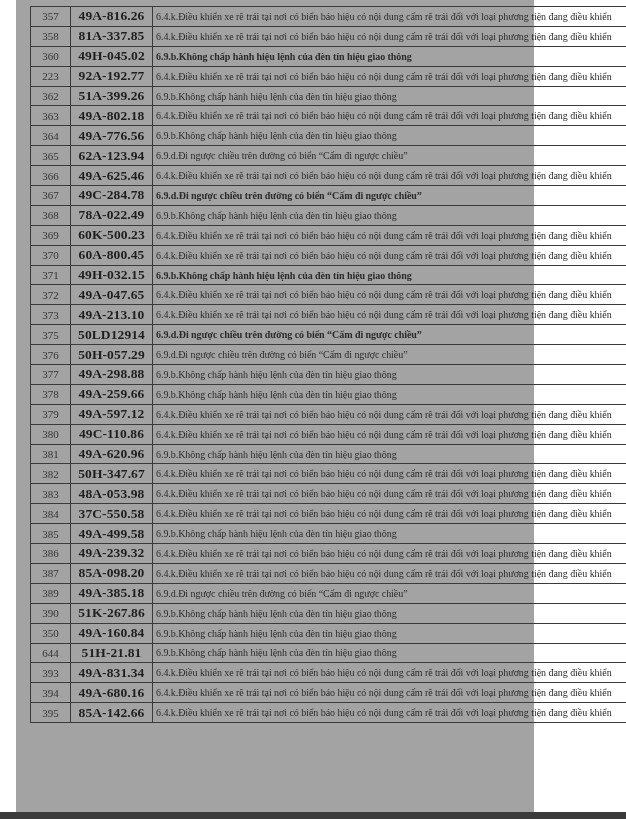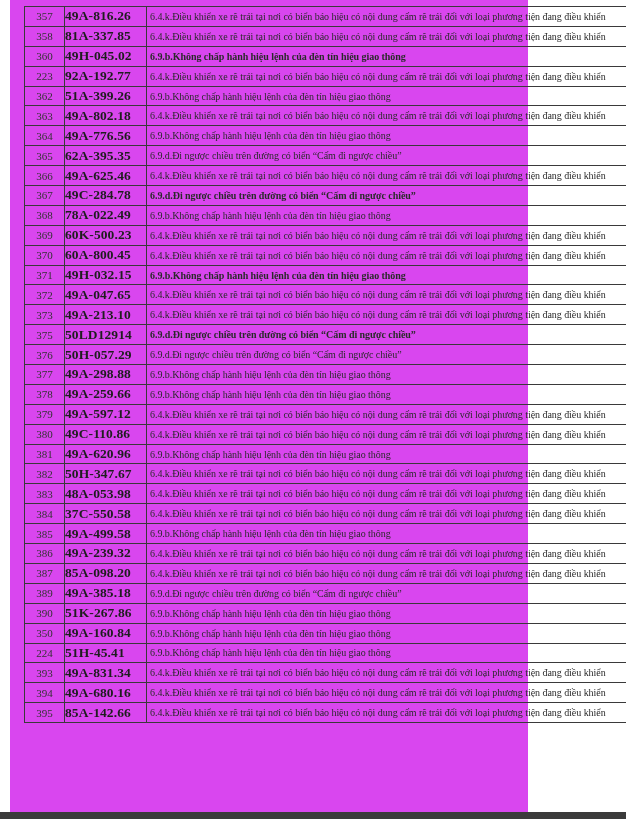--- a/index.html
+++ b/index.html
@@ -2,31 +2,31 @@
 <html><head>
   <meta charset="utf-8">
   <style>
     html, body { margin: 0; padding: 0; }
     body {
       width: 626px; height: 819px; overflow: hidden;
       background: #ffffff; position: relative;
       font-family: "Liberation Serif", "DejaVu Serif", serif;
       color: #222;
     }
-    .page { position: absolute; left: 10px; top: 0; width: 518px; height: 812px; background: #d946ef; }
+    .page { position: absolute; left: 16px; top: 0; width: 518px; height: 812px; background: #a3a3a3; }
     table.violations {
       position: absolute; left: 14px; top: 6px;
       width: 604px; border-collapse: collapse; table-layout: fixed;
     }
     table.violations td {
       border: 1px solid #3a3a3a;
       height: 18.9px; padding: 0; white-space: nowrap; overflow: hidden;
     }
     td.stt { width: 39px; text-align: center; font-size: 11px; color: #333; }
-    td.plate { width: 81px; font-size: 13.5px; font-weight: bold; color: #1e1e1e; letter-spacing: 0.1px; }
+    td.plate { width: 81px; text-align: center; font-size: 13.5px; font-weight: bold; color: #1e1e1e; letter-spacing: 0.1px; }
     td.desc { padding-left: 3px !important; font-size: 10px; color: #2a2a2a; letter-spacing: -0.05px; }
     td.desc.bold { font-weight: bold; }
     .bottom-bar { position: absolute; left: 0; top: 812px; width: 626px; height: 7px; background: #3b3b3b; }
   </style>
 </head>
 <body>
 
 <div class="page">
   <table class="violations">
     <tbody id="rows">
@@ -60,21 +60,21 @@
           <td class="plate">49A-802.18</td>
           <td class="desc">6.4.k.Điều khiển xe rẽ trái tại nơi có biển báo hiệu có nội dung cấm rẽ trái đối với loại phương tiện đang điều khiển</td>
         </tr>
         <tr>
           <td class="stt">364</td>
           <td class="plate">49A-776.56</td>
           <td class="desc">6.9.b.Không chấp hành hiệu lệnh của đèn tín hiệu giao thông</td>
         </tr>
         <tr>
           <td class="stt">365</td>
-          <td class="plate">62A-395.35</td>
+          <td class="plate">62A-123.94</td>
           <td class="desc">6.9.d.Đi ngược chiều trên đường có biển “Cấm đi ngược chiều”</td>
         </tr>
         <tr>
           <td class="stt">366</td>
           <td class="plate">49A-625.46</td>
           <td class="desc">6.4.k.Điều khiển xe rẽ trái tại nơi có biển báo hiệu có nội dung cấm rẽ trái đối với loại phương tiện đang điều khiển</td>
         </tr>
         <tr>
           <td class="stt">367</td>
           <td class="plate">49C-284.78</td>
@@ -184,22 +184,22 @@
           <td class="stt">390</td>
           <td class="plate">51K-267.86</td>
           <td class="desc">6.9.b.Không chấp hành hiệu lệnh của đèn tín hiệu giao thông</td>
         </tr>
         <tr>
           <td class="stt">350</td>
           <td class="plate">49A-160.84</td>
           <td class="desc">6.9.b.Không chấp hành hiệu lệnh của đèn tín hiệu giao thông</td>
         </tr>
         <tr>
-          <td class="stt">224</td>
-          <td class="plate">51H-45.41</td>
+          <td class="stt">644</td>
+          <td class="plate">51H-21.81</td>
           <td class="desc">6.9.b.Không chấp hành hiệu lệnh của đèn tín hiệu giao thông</td>
         </tr>
         <tr>
           <td class="stt">393</td>
           <td class="plate">49A-831.34</td>
           <td class="desc">6.4.k.Điều khiển xe rẽ trái tại nơi có biển báo hiệu có nội dung cấm rẽ trái đối với loại phương tiện đang điều khiển</td>
         </tr>
         <tr>
           <td class="stt">394</td>
           <td class="plate">49A-680.16</td>

